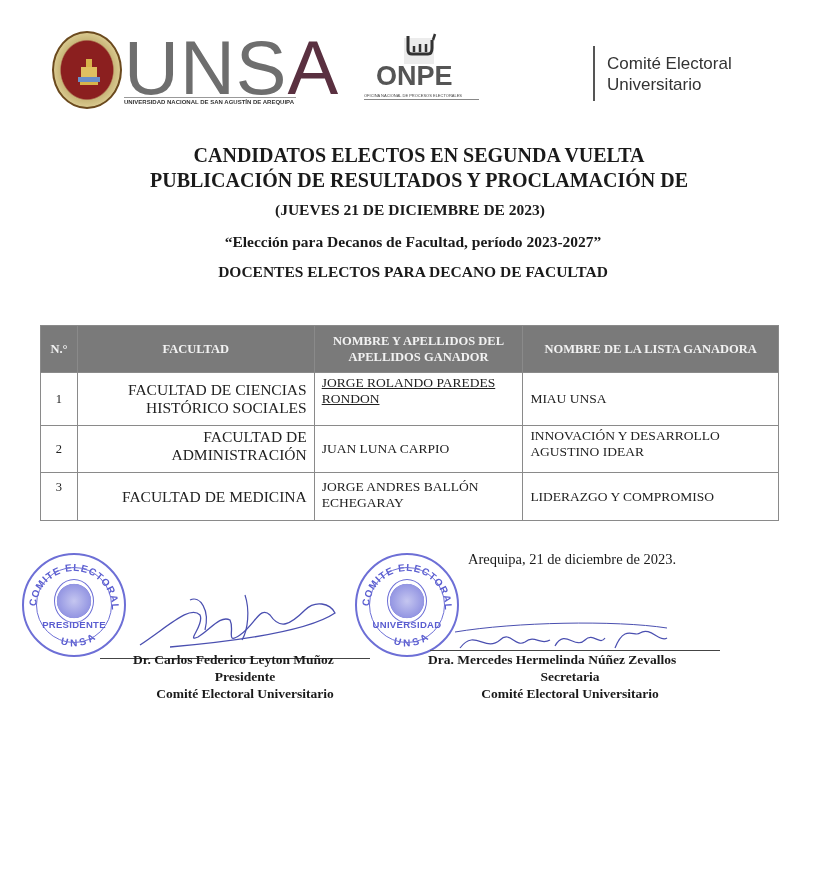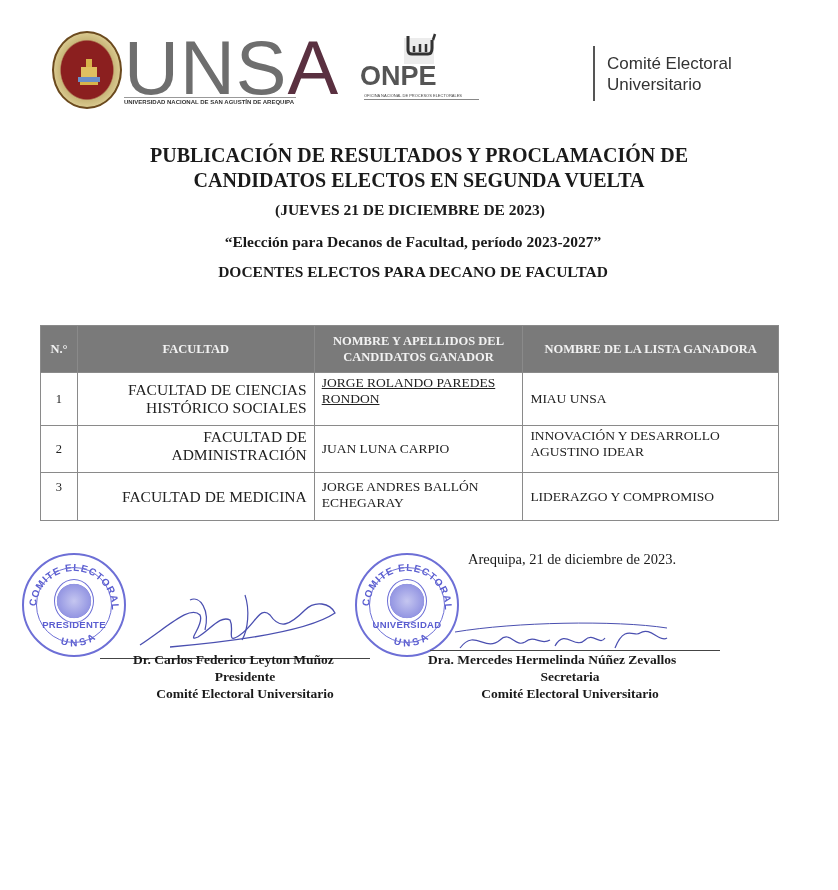--- a/index.html
+++ b/index.html
@@ -13,21 +13,21 @@
     background: radial-gradient(ellipse at center, #8b1f1f 0%, #8b1f1f 55%, #c9b77a 58%, #d8c88e 70%, #7a5a2a 74%, #c8b070 80%, #d8c88e 100%);
     border: 2px solid #6b4a1e; }
   .unsa-seal .inner { position: absolute; left: 22px; top: 24px; width: 26px; height: 30px; }
   .unsa-word { left: 124px; top: 30px; font-family: "Liberation Sans", "DejaVu Sans", sans-serif;
     font-size: 76px; line-height: 76px; letter-spacing: 1px; font-weight: 400; color: #6e6e6e; }
   .unsa-word .a { color: #5a3040; }
   .unsa-sub { left: 124px; top: 97px; width: 172px; font-family: "Liberation Sans", "DejaVu Sans", sans-serif;
     font-size: 6px; font-weight: 700; color: #333; letter-spacing: 0; border-top: 1px solid #999; padding-top: 1px; white-space: nowrap; }
 
   .onpe-mark { left: 400px; top: 32px; width: 40px; height: 32px; }
-  .onpe-word { left: 360px; top: 62px; font-family: "Liberation Sans", "DejaVu Sans", sans-serif; font-weight: 700;
+  .onpe-word { left: 376px; top: 62px; font-family: "Liberation Sans", "DejaVu Sans", sans-serif; font-weight: 700;
     font-size: 27px; line-height: 28px; color: #555; letter-spacing: 0px; }
   .onpe-sub { left: 364px; top: 93px; width: 115px; font-family: "Liberation Sans", "DejaVu Sans", sans-serif;
     font-size: 4px; color: #444; white-space: nowrap; border-bottom: 1px solid #888; padding-bottom: 1px; overflow: hidden; }
 
   .cmt-divider { left: 593px; top: 46px; width: 2px; height: 55px; background: #555; }
   .cmt-text { left: 607px; top: 53px; font-family: "Liberation Sans", "DejaVu Sans", sans-serif;
     font-size: 17px; line-height: 21px; color: #333; }
 
   
   .title { left: 0; width: 838px; text-align: center; font-weight: 700; color: #1a1a1a; }
@@ -86,35 +86,35 @@
 <div class="abs onpe-word">ONPE</div>
 <div class="abs onpe-sub">OFICINA NACIONAL DE PROCESOS ELECTORALES</div>
 
 <div class="abs cmt-divider"></div>
 <div class="abs cmt-text">
   <div>Comité Electoral</div>
   <div>Universitario</div>
 </div>
 
 <div class="abs title t1">
+  <div>CANDIDATOS ELECTOS EN SEGUNDA VUELTA</div>
   <div>PUBLICACIÓN DE RESULTADOS Y PROCLAMACIÓN DE</div>
-  <div>CANDIDATOS ELECTOS EN SEGUNDA VUELTA</div>
 </div>
 <div class="abs title t2">(JUEVES 21 DE DICIEMBRE DE 2023)</div>
 <div class="abs title t3">“Elección para Decanos de Facultad, período 2023-2027”</div>
 <div class="abs title t4">DOCENTES ELECTOS PARA DECANO DE FACULTAD</div>
 
 <table class="results">
   <thead>
     <tr>
       <th class="c0">N.°</th>
       <th class="c1">FACULTAD</th>
       <th class="c2">
         <div>NOMBRE Y APELLIDOS DEL</div>
-        <div>CANDIDATOS GANADOR</div>
+        <div>APELLIDOS GANADOR</div>
       </th>
       <th class="c3">NOMBRE DE LA LISTA GANADORA</th>
     </tr>
   </thead>
   <tbody>
     <tr class="r1">
       <td class="num">1</td>
       <td class="fac">
         <div>FACULTAD DE CIENCIAS</div>
         <div>HISTÓRICO SOCIALES</div>

